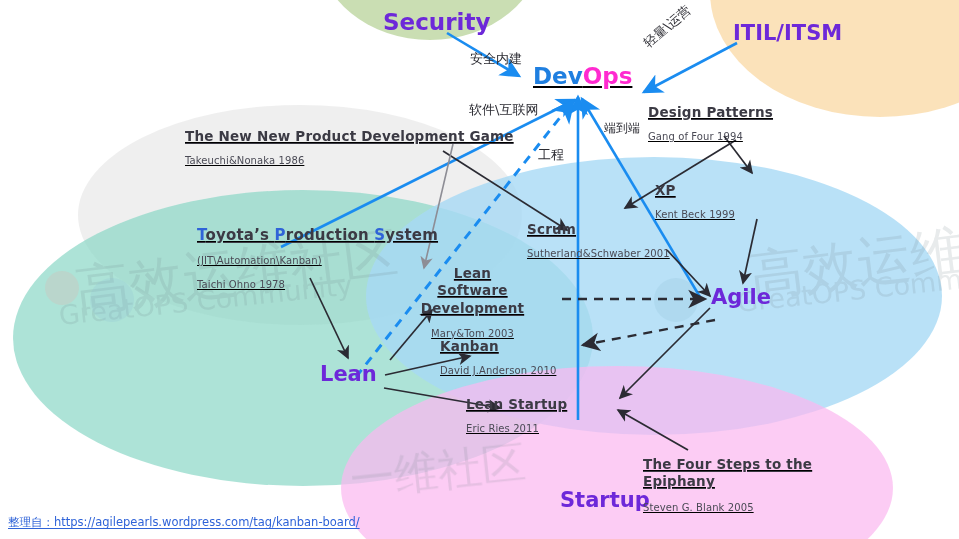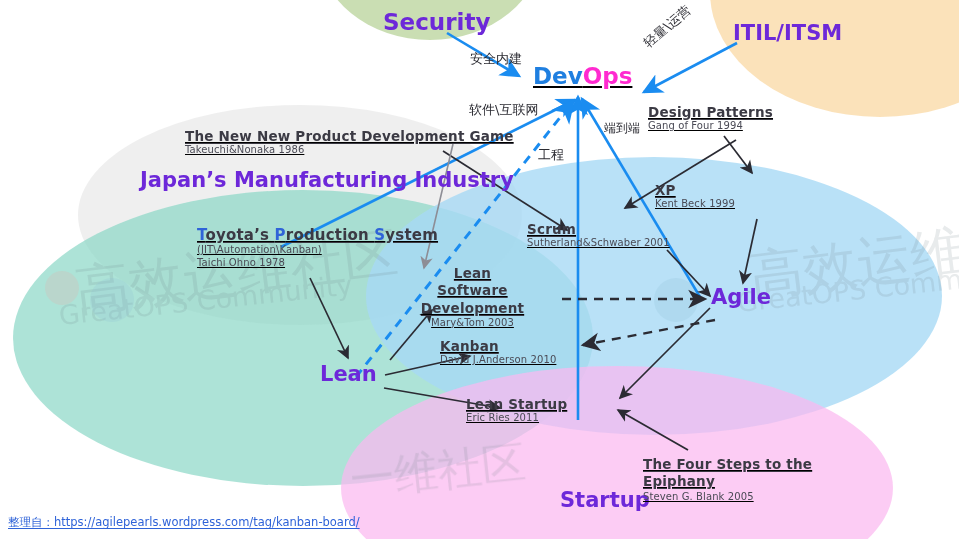--- a/index.html
+++ b/index.html
@@ -42,21 +42,21 @@
 
   
   .ref{position:absolute;z-index:5;text-decoration:underline;}
   .ref .ttl{
     font-size:13.5px;font-weight:bold;color:#3b3a44;
     text-decoration:underline;text-underline-offset:2px;white-space:nowrap;
     letter-spacing:.2px;
   }
   .ref .ttl.two{white-space:normal;width:105px;line-height:1.28;}
   .ref .sub{
-    font-size:10px;color:#4a4a55;white-space:nowrap;margin-top:0;
+    font-size:10px;color:#4a4a55;white-space:nowrap;margin-top:11px;
     letter-spacing:.1px;
   }
   .ref .ttl .hl{color:#2f63d8;}
 
   #ref-nnpdg{left:185px;top:128px;}
   #ref-tps{left:197px;top:226px;}
   #ref-tps .sub{line-height:1.28;}
   #ref-lsd{left:420px;top:265px;text-align:center;}
   #ref-kanban{left:440px;top:338px;}
   #ref-leanstartup{left:466px;top:396px;}
@@ -167,21 +167,20 @@
 
     <g stroke="#2b2b33" stroke-width="2.4" fill="none" stroke-dasharray="9 7" marker-end="url(#ablack)">
       <line x1="562" y1="299" x2="705" y2="299"></line>
       <line x1="715" y1="320" x2="583" y2="345"></line>
     </g>
   </svg>
 
 
   <div class="txt domain" id="lab-security">Security</div>
   <div class="txt domain" id="lab-itil">ITIL/ITSM</div>
-  <div class="txt domain" id="lab-japan">Japan’s Manufacturing Industry</div>
   <div class="txt domain" id="lab-lean">Lean</div>
   <div class="txt domain" id="lab-agile">Agile</div>
   <div class="txt domain" id="lab-startup">Startup</div>
 
   <div class="txt" id="devops">
     <span class="dev">Dev</span><span class="ops">Ops</span>
   </div>
 
   <div class="cnlab" id="cn-anquan">安全内建</div>
   <div class="cnlab" id="cn-ruanjian">软件\互联网</div>

